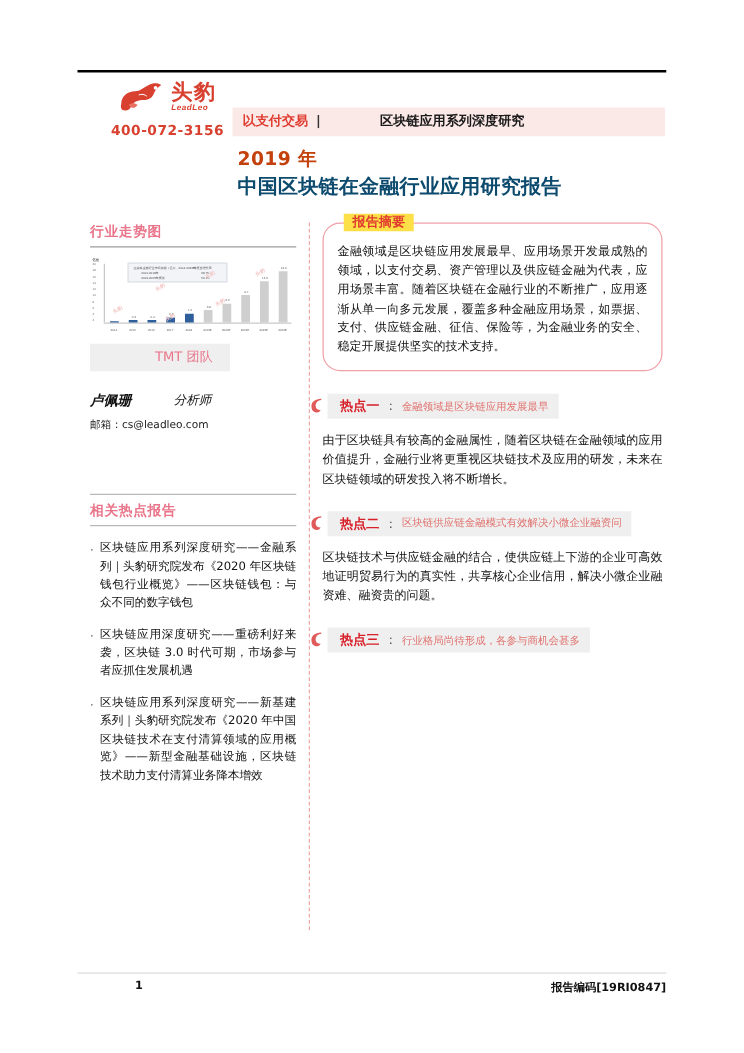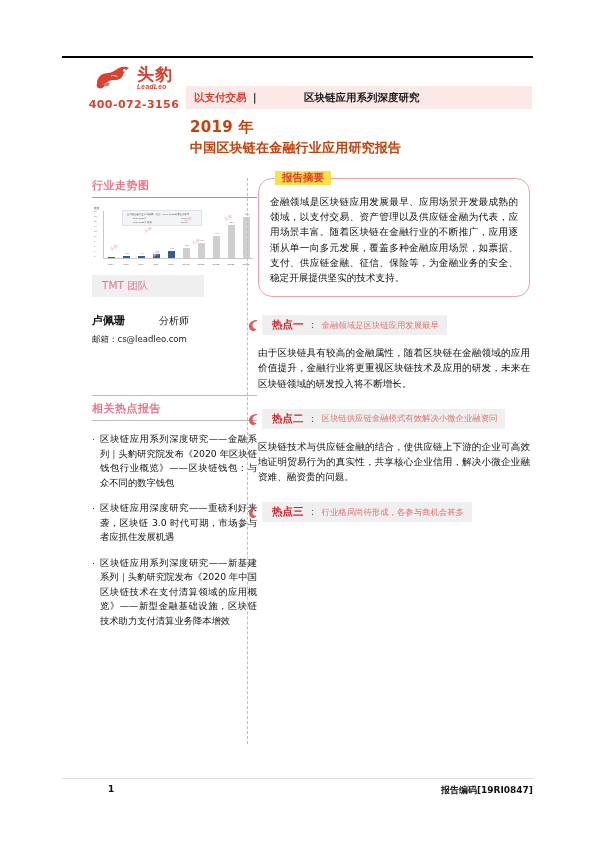--- a/index.html
+++ b/index.html
@@ -30,25 +30,25 @@
   .head-band{position:absolute;left:186px;top:86px;width:346px;height:23px;background:#fbe9e7;}
   .head-band .inner{position:absolute;left:8px;top:4px;font-size:10.5px;line-height:15px;white-space:nowrap;
                     font-family:"DejaVu Sans",sans-serif;}
   .head-band .brand{color:#e03b2f;font-weight:bold;}
   .head-band .sep{color:#333;font-weight:bold;margin:0 3px;}
   .head-band .sub{color:#1a1a1a;font-weight:bold;padding-left:41px;}
 
   
   .title-year{position:absolute;left:190px;top:118px;font-size:15px;font-weight:bold;color:#c2410c;
               font-family:"DejaVu Sans",sans-serif;letter-spacing:.3px;}
-  .title-main{position:absolute;left:190px;top:139px;font-size:13px;font-weight:bold;color:#c2410c;
+  .title-main{position:absolute;left:190px;top:139px;font-size:16px;font-weight:bold;color:#0c4a6e;
               font-family:"DejaVu Sans",sans-serif;letter-spacing:.2px;white-space:nowrap;}
 
   
-  .left-col{position:absolute;left:92px;top:178px;width:165px;}
+  .left-col{position:absolute;left:72px;top:178px;width:165px;}
   .sec-head{font-size:11px;font-weight:bold;color:#e9758a;font-family:"DejaVu Sans",sans-serif;
             padding-bottom:4px;letter-spacing:.5px;}
   .rule{height:1px;background:#9e9e9e;width:100%;}
   .rule.thin{background:#b9b9b9;}
 
   
   .chart-thumb{position:relative;width:165px;height:62px;margin-top:7px;background:#fff;overflow:hidden;}
   .chart-title{position:absolute;left:2px;top:1px;font-size:2.6px;font-weight:bold;color:#444;}
   .chart-axis{position:absolute;left:11px;top:6px;width:1px;height:47px;background:#c9c9c9;}
   .chart-base{position:absolute;left:11px;top:53px;width:150px;height:1px;background:#c9c9c9;}
@@ -57,24 +57,24 @@
   .legline{position:absolute;font-size:2.4px;color:#555;white-space:nowrap;}
   .bar{position:absolute;bottom:9px;}
   .bar.blue{background:#2e5f9a;}
   .bar.gray{background:#cfcfcf;}
   .bval{position:absolute;font-size:2.4px;color:#666;text-align:center;width:14px;}
   .xlab{position:absolute;bottom:1px;font-size:2.4px;color:#666;text-align:center;width:16px;}
   .wm{position:absolute;font-size:4px;color:#f3c9c9;transform:rotate(-28deg);font-weight:bold;
       pointer-events:none;white-space:nowrap;}
 
   .tmt-chip{margin-top:8px;width:112px;height:22px;background:#efefef;display:flex;align-items:center;}
-  .tmt-chip span{padding-left:10px;font-size:10.5px;color:#e9758a;font-family:"DejaVu Sans",sans-serif;}
+  .tmt-chip span{padding-left:10px;font-size:10.5px;color:#e9758a;font-family:"DejaVu Sans",sans-serif;margin-left:42px;}
 
   .analyst{margin-top:16px;}
-  .analyst-row{display:flex;align-items:center;}
+  .analyst-row{display:flex;align-items:flex-start;font-style:italic;}
   .analyst-name{font-size:11px;color:#111;font-weight:bold;font-family:"DejaVu Sans",sans-serif;}
   .analyst-role{font-size:10px;color:#111;font-family:"DejaVu Sans",sans-serif;margin-left:34px;}
   .analyst-mail{margin-top:6px;font-size:8.5px;color:#222;font-family:"DejaVu Sans",sans-serif;}
 
   .related-wrap{margin-top:49px;}
   .rep-list{margin:0;padding:0;list-style:none;}
   .rep-item{display:flex;margin-top:11px;}
   .rep-dot{flex:0 0 auto;width:8px;font-size:9px;color:#222;line-height:14px;}
   .rep-text{font-size:9.3px;line-height:14.5px;color:#111;font-family:"DejaVu Sans",sans-serif;
             text-align:justify;}

